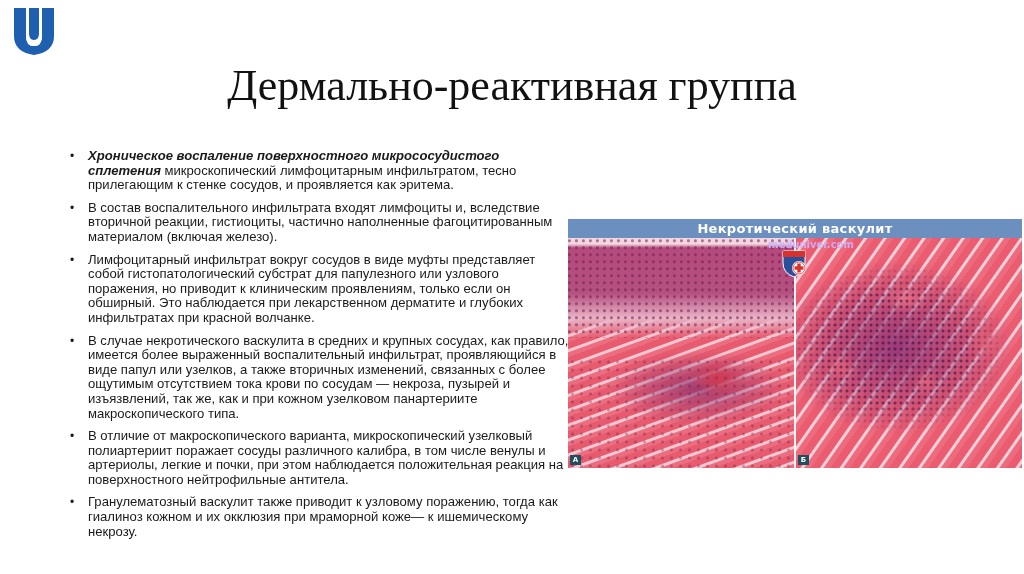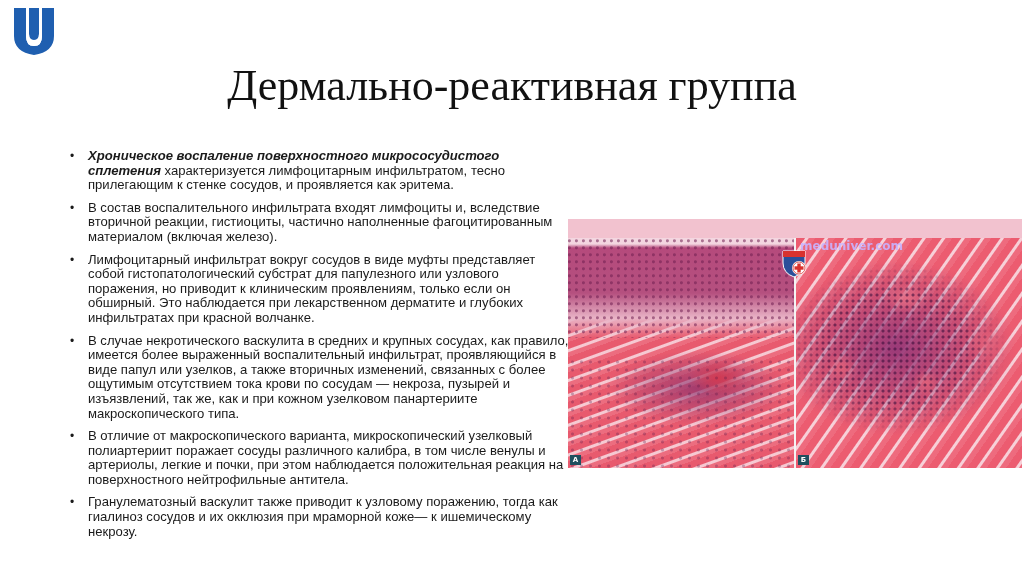--- a/index.html
+++ b/index.html
@@ -156,25 +156,24 @@
       top: 19px;
       width: 2px;
       height: 230px;
       background: #f4f4f4;
     }
     .watermark {
       position: absolute;
       left: 200px;
       top: 20px;
       font-family: "DejaVu Sans", sans-serif;
-      font-size: 12px;
+      font-size: 10px;
       color: rgba(200,180,255,0.9);
       font-weight: bold;
       z-index: 3;
-      margin-left: 32px;
     }
     .shield {
       position: absolute;
       left: 213px;
       top: 29px;
       width: 26px;
       height: 30px;
       z-index: 4;
     }
     .panel-label {
@@ -203,45 +202,46 @@
     <path d="M19 2 L29 2 L29 28 Q29 34 24 34 Q19 34 19 28 Z" fill="#1f5fb0"></path>
     <path d="M16 2 L19 2 L19 28 Q19 34 24 34 Q29 34 29 28 L29 2 L32 2 L32 30 Q32 40 24 40 Q16 40 16 30 Z" fill="#ffffff"></path>
   </svg>
 </div>
 
 <h1 class="title">Дермально-реактивная группа</h1>
 
 <ul class="bullets">
   <li class="bullet">
     <span class="bullet-dot">•</span>
-    <em>Хроническое воспаление поверхностного микрососудистого сплетения</em><span> характеризуется лимфоцитарным инфильтратом, тесно прилегающим к стенке сосудов, и проявляется как эритема.</span>
+    <em>Хроническое воспаление поверхностного микрососудистого сплетения</em><span> микроскопический лимфоцитарным инфильтратом, тесно прилегающим к стенке сосудов, и проявляется как эритема.</span>
   </li>
   <li class="bullet">
     <span class="bullet-dot">•</span>
     <span>В состав воспалительного инфильтрата входят лимфоциты и, вследствие вторичной реакции, гистиоциты, частично наполненные фагоцитированным материалом (включая железо).</span>
   </li>
   <li class="bullet">
     <span class="bullet-dot">•</span>
     <span> Лимфоцитарный инфильтрат вокруг сосудов в виде муфты представляет собой гистопатологический субстрат для папулезного или узлового поражения, но приводит к клиническим проявлениям, только если он обширный. Это наблюдается при лекарственном дерматите и глубоких инфильтратах при красной волчанке.</span>
   </li>
   <li class="bullet">
     <span class="bullet-dot">•</span>
     <span>В случае некротического васкулита в средних и крупных сосудах, как правило, имеется более выраженный воспалительный инфильтрат, проявляющийся в виде папул или узелков, а также вторичных изменений, связанных с более ощутимым отсутствием тока крови по сосудам — некроза, пузырей и изъязвлений, так же, как и при кожном узелковом панартериите макроскопического типа.</span>
   </li>
   <li class="bullet">
     <span class="bullet-dot">•</span>
     <span>В отличие от макроскопического варианта, микроскопический узелковый полиартериит поражает сосуды различного калибра, в том числе венулы и артериолы, легкие и почки, при этом наблюдается положительная реакция на поверхностного нейтрофильные антитела.</span>
   </li>
   <li class="bullet">
     <span class="bullet-dot">•</span>
-    <span> Гранулематозный васкулит также приводит к узловому поражению, тогда как гиалиноз сосудов и их окклюзия при мраморной коже— к ишемическому некрозу.</span>
+    <span> Гранулематозный васкулит также приводит к узловому поражению, тогда как гиалиноз кожном и их окклюзия при мраморной коже— к ишемическому некрозу.</span>
   </li>
 </ul>
 
 <div class="figure">
+  <div class="figure-header">Некротический васкулит</div>
   <div class="panel panel-a"></div>
   <div class="panel panel-b"></div>
   <div class="divider"></div>
   <div class="watermark">meduniver.com</div>
   <svg class="shield" viewBox="0 0 26 30">
     <path d="M2 3 L24 3 L24 15 Q24 25 13 29 Q2 25 2 15 Z" fill="#2b4f9a" stroke="#ffffff" stroke-width="1"></path>
     <path d="M2 3 L24 3 L24 9 L2 9 Z" fill="#d9322e"></path>
     <circle cx="18" cy="20" r="7" fill="#ffffff"></circle>
     <circle cx="18" cy="20" r="6" fill="#ffffff" stroke="#d9322e" stroke-width="0.8"></circle>
     <rect x="16.3" y="15.5" width="3.4" height="9" fill="#d9322e"></rect>

